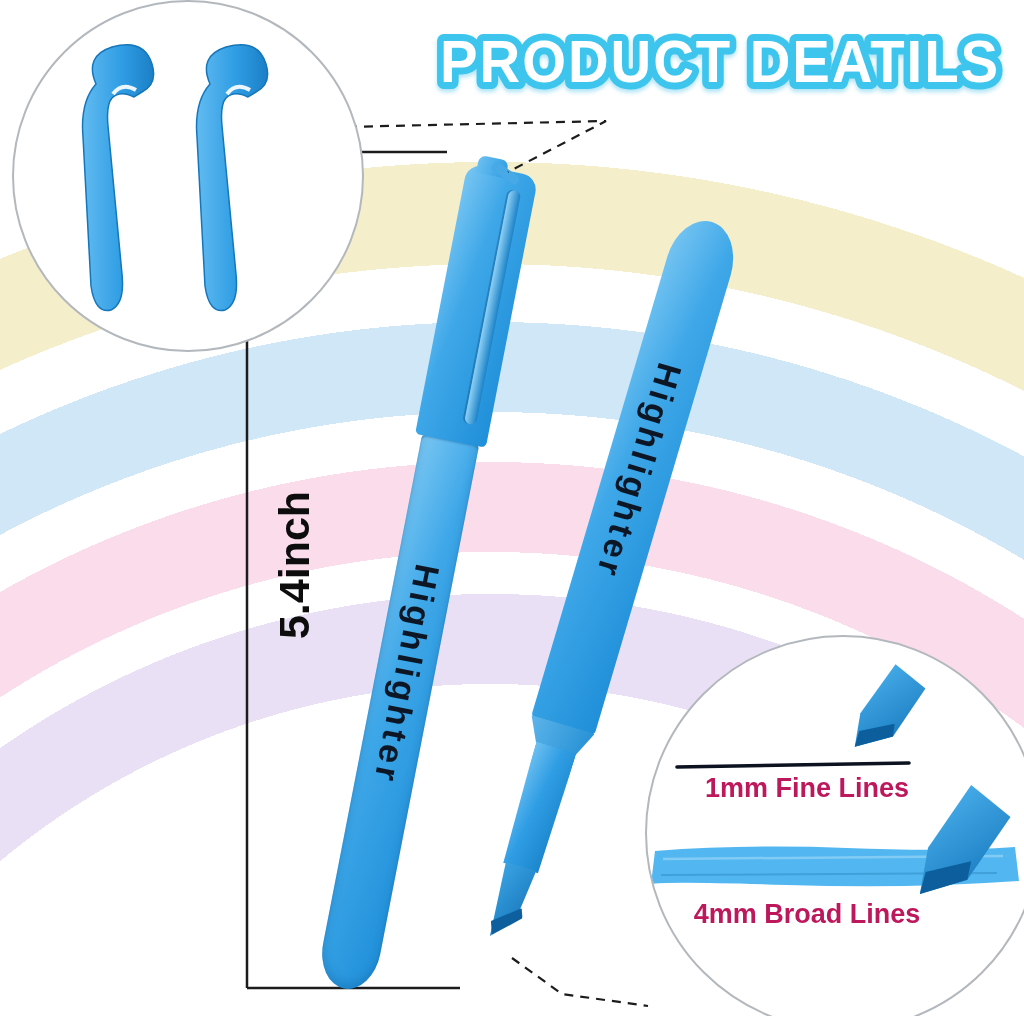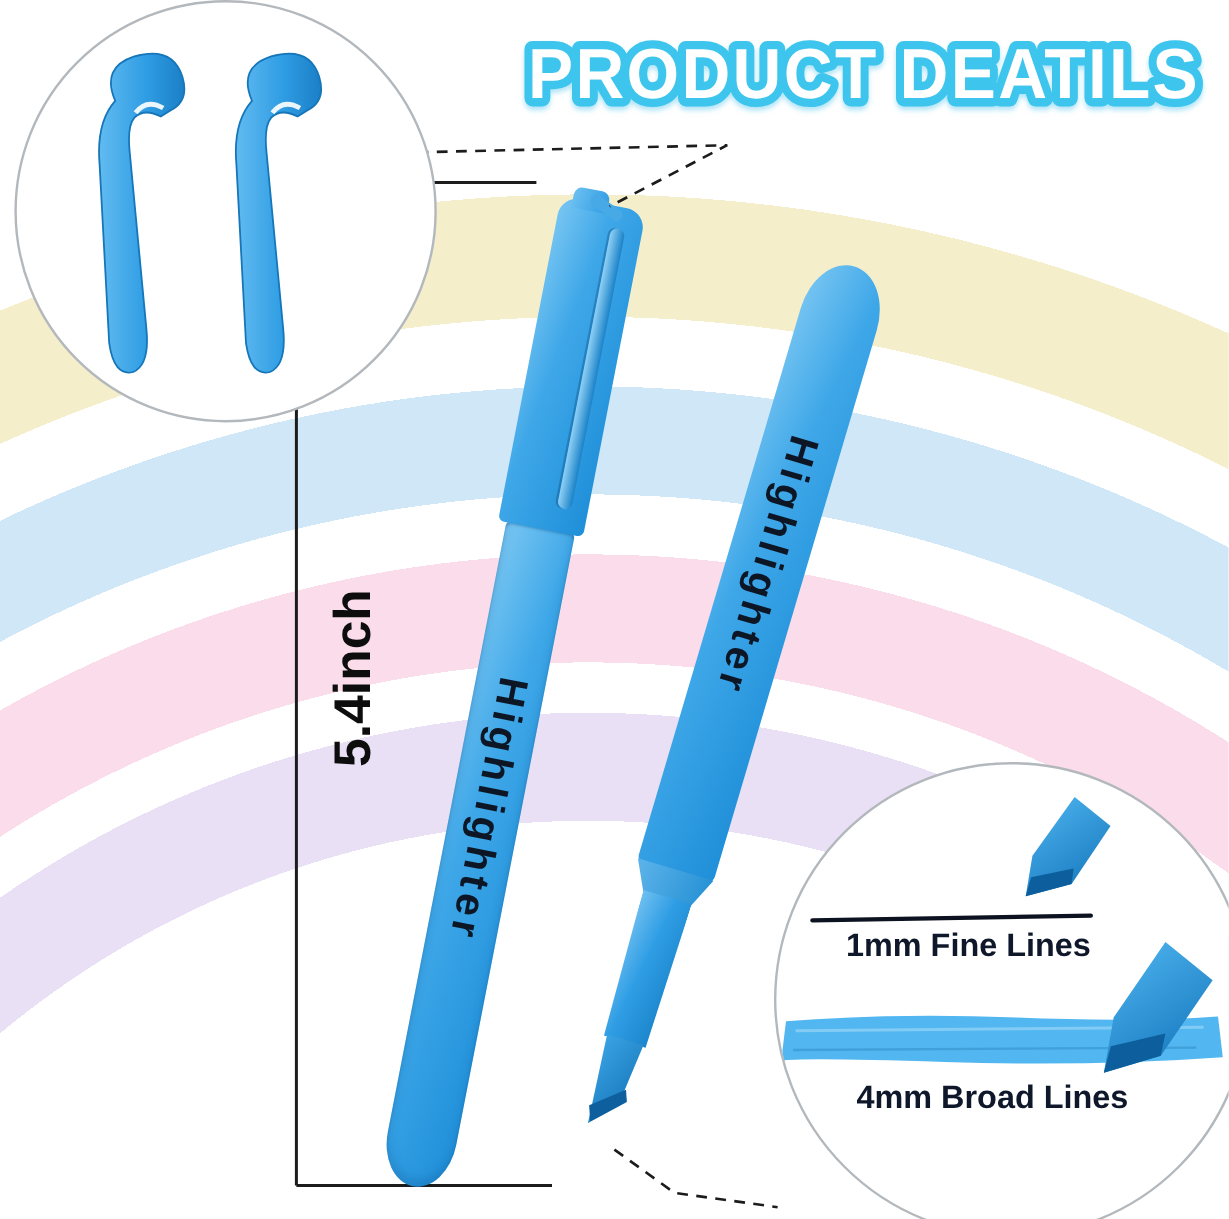--- a/index.html
+++ b/index.html
@@ -59,23 +59,23 @@
   .pen-uncapped .pen-text{left:17px;top:148px;}
 
   
   svg.dashes{position:absolute;left:0;top:0;z-index:3;}
   svg.dashes polyline{fill:none;stroke:#1c1c1c;stroke-width:2.2;stroke-dasharray:9 7;}
 
   
   .detail-circle{position:absolute;border-radius:50%;background:#fff;border:2px solid #b3b8bd;z-index:4;}
   .clip-circle{left:12px;top:0;width:348px;height:348px;}
   .tip-circle{left:645px;top:635px;width:392px;height:392px;overflow:hidden;}
-  .tip-circle .lbl{position:absolute;font-weight:700;color:#0f172a;font-size:27px;text-align:center;}
+  .tip-circle .lbl{position:absolute;font-weight:700;color:#be185d;font-size:27px;text-align:center;}
   .lbl-fine{left:50px;top:136px;width:220px;}
-  .lbl-broad{left:60px;top:262px;width:240px;}
+  .lbl-broad{left:40px;top:262px;width:240px;}
 
   
   svg.title-svg{position:absolute;left:425px;top:20px;z-index:5;filter:drop-shadow(0 3px 2px rgba(110,205,238,.55));}
 </style>
 </head>
 <body>
 
 <div class="stage">
 
   <div class="rainbow"></div>

